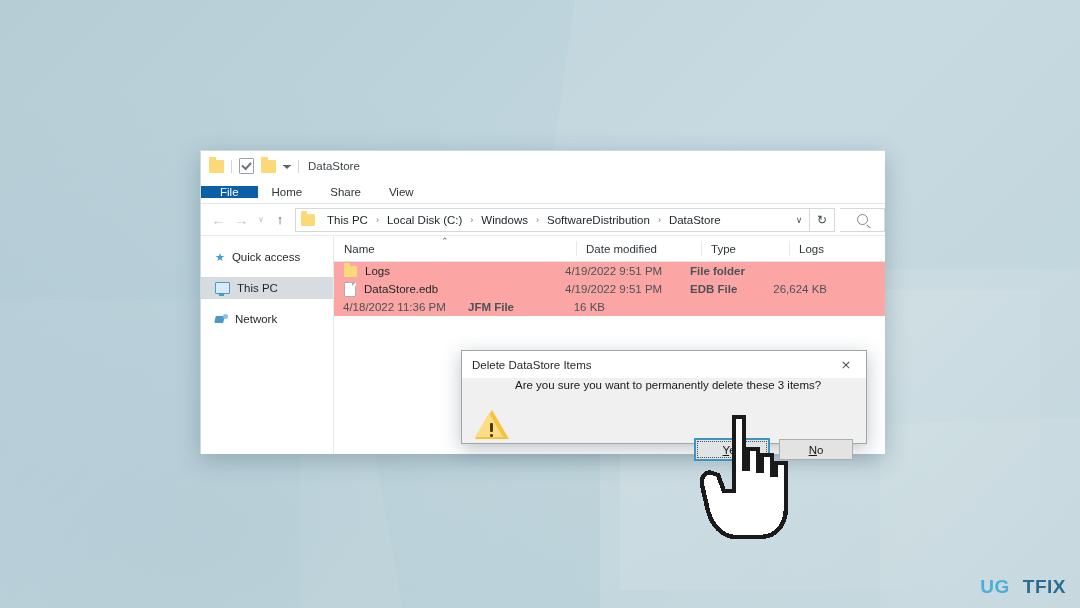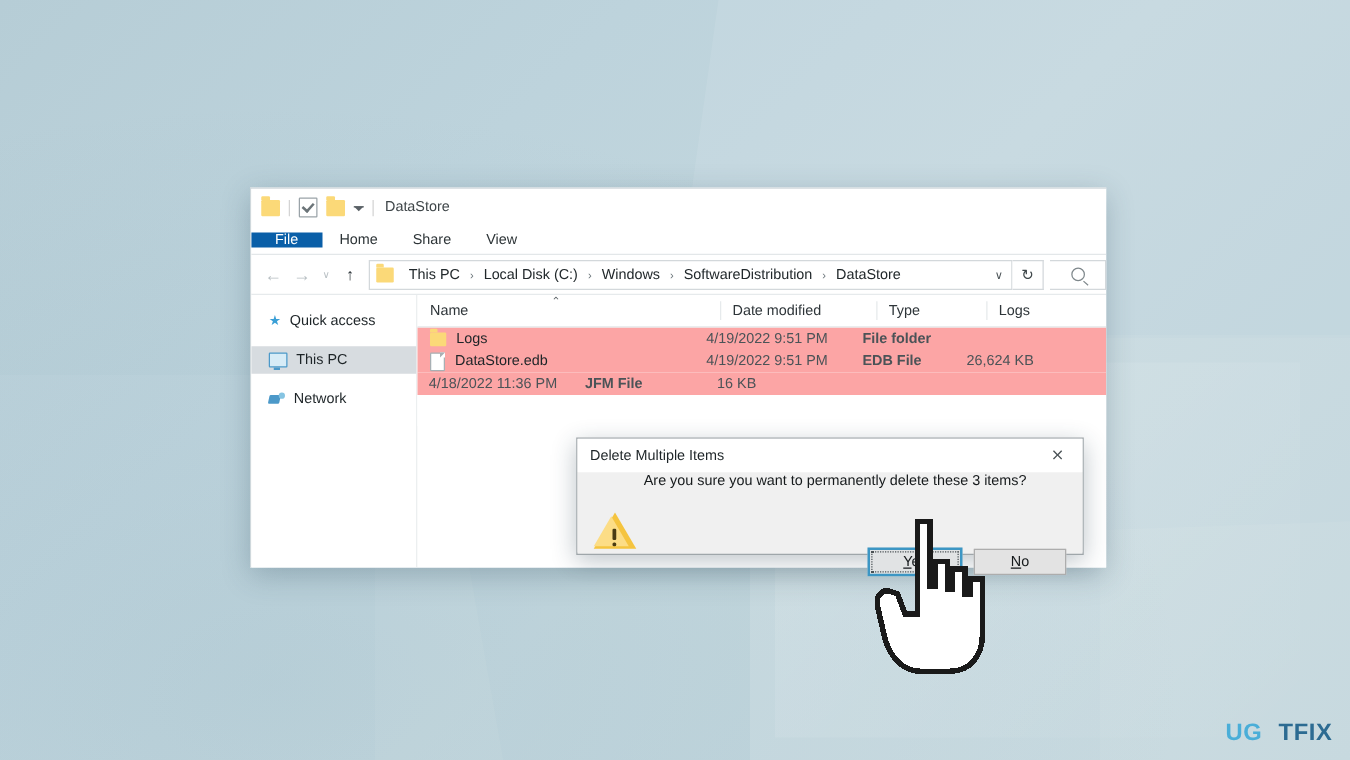--- a/index.html
+++ b/index.html
@@ -648,21 +648,21 @@
           <div class="cell c-size">16 KB</div>
         </div>
 
         <div class="statusarea"></div>
       </div>
     </div>
   </div>
 
   <div id="dialog">
     <div class="dlg-title">
-      <span>Delete Multiple Items</span>
+      <span>Delete DataStore Items</span>
       <span class="dlg-close">×</span>
     </div>
     <div class="dlg-body">
       <div class="warn-tri"></div>
       <div class="warn-tri-inner"></div>
       <div class="warn-bang"></div>
       <div class="warn-dot"></div>
 
       <div class="dlg-msg">Are you sure you want to permanently delete these 3 items?</div>
 

